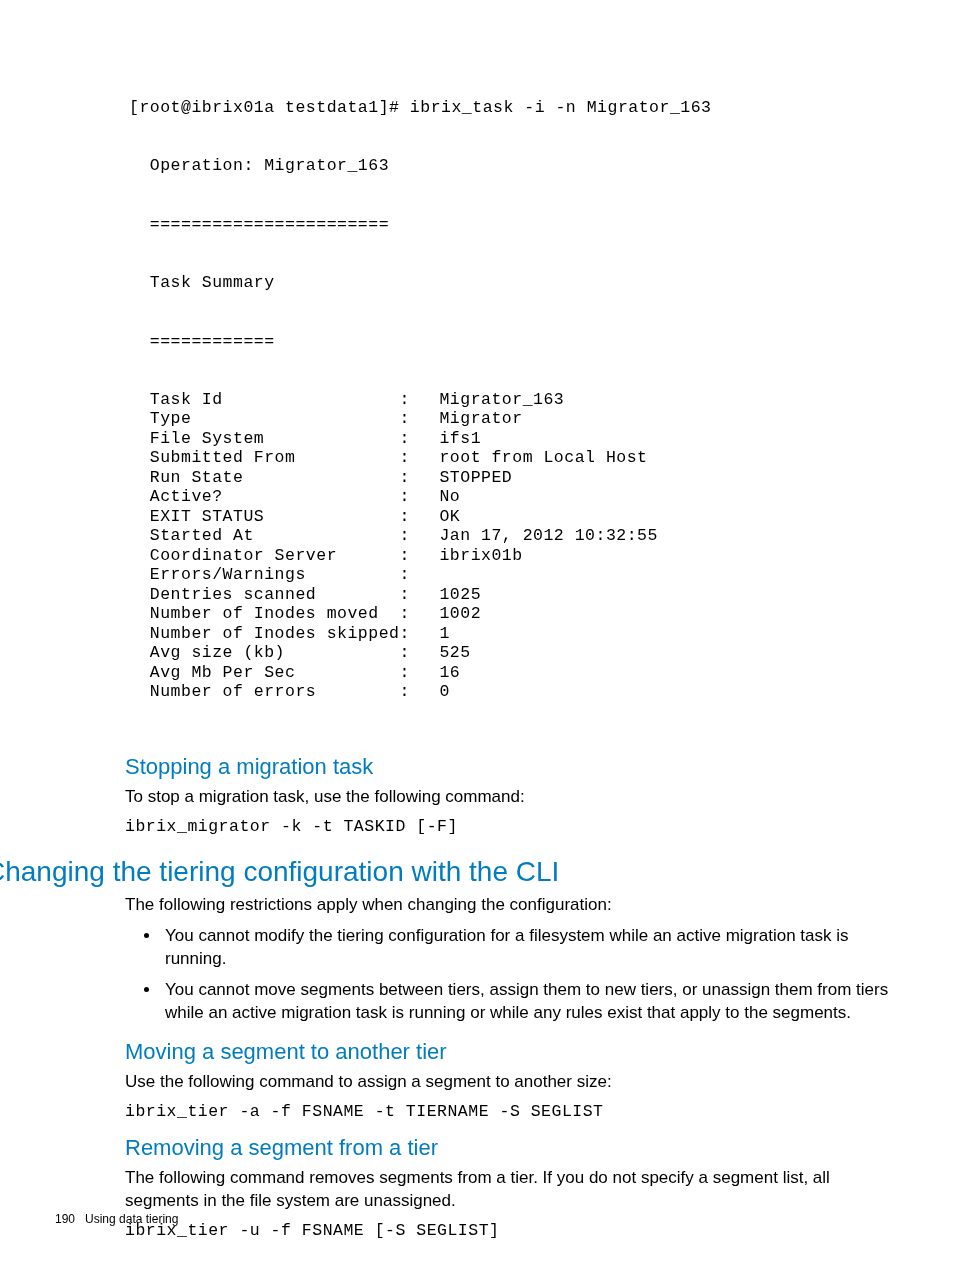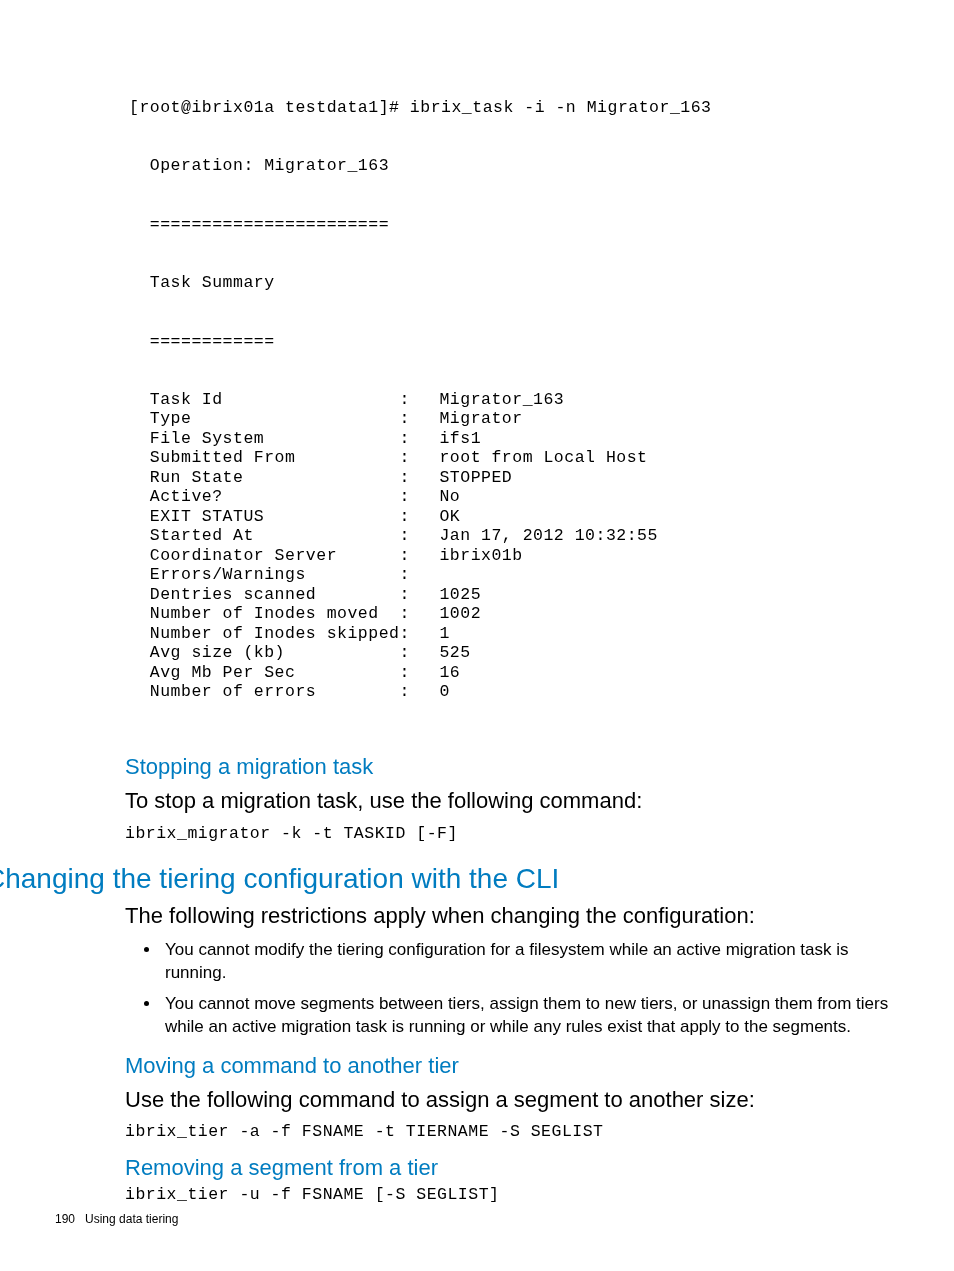--- a/index.html
+++ b/index.html
@@ -35,21 +35,21 @@
     letter-spacing: 0px;
   }
   h2.sub {
     color: #007cc0;
     font-weight: 400;
     font-size: 22px;
     margin: 14px 0 4px 0;
     letter-spacing: 0px;
   }
   p.body {
-    font-size: 22px;
+    font-size: 17px;
     margin: 6px 0 8px 0;
     line-height: 1.35;
   }
   ul.bullets {
     margin: 4px 0 8px 0;
     padding-left: 36px;
   }
   ul.bullets li {
     font-size: 17px;
     line-height: 1.35;
@@ -97,25 +97,26 @@
   </div>
 
   <h1 class="main">Changing the tiering configuration with the CLI</h1>
   <div class="indent">
     <p class="body">The following restrictions apply when changing the configuration:</p>
     <ul class="bullets">
       <li>You cannot modify the tiering configuration for a filesystem while an active migration task is running.</li>
       <li>You cannot move segments between tiers, assign them to new tiers, or unassign them from tiers while an active migration task is running or while any rules exist that apply to the segments.</li>
     </ul>
 
-    <h2 class="sub">Moving a command to another tier</h2>
+    <h2 class="sub">Moving a segment to another tier</h2>
     <p class="body">Use the following command to assign a segment to another size:</p>
     <div class="code-line"><span>ibrix_tier -a -f </span><span class="italic">FSNAME</span><span> -t </span><span class="italic">TIERNAME</span><span> -S </span><span class="italic">SEGLIST</span></div>
 
     <h2 class="sub">Removing a segment from a tier</h2>
+    <p class="body">The following command removes segments from a tier. If you do not specify a segment list, all segments in the file system are unassigned.</p>
     <div class="code-line"><span>ibrix_tier -u -f </span><span class="italic">FSNAME</span><span> [-S </span><span class="italic">SEGLIST</span><span>]</span></div>
 
   </div>
 </div>
 
 <div class="footer">
   <span class="pn">190</span><span>Using data tiering</span>
 </div>
 
 </body></html>

